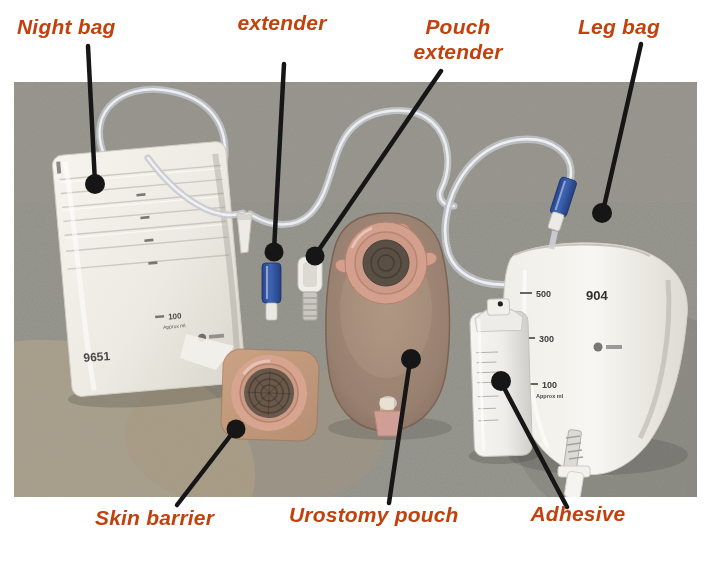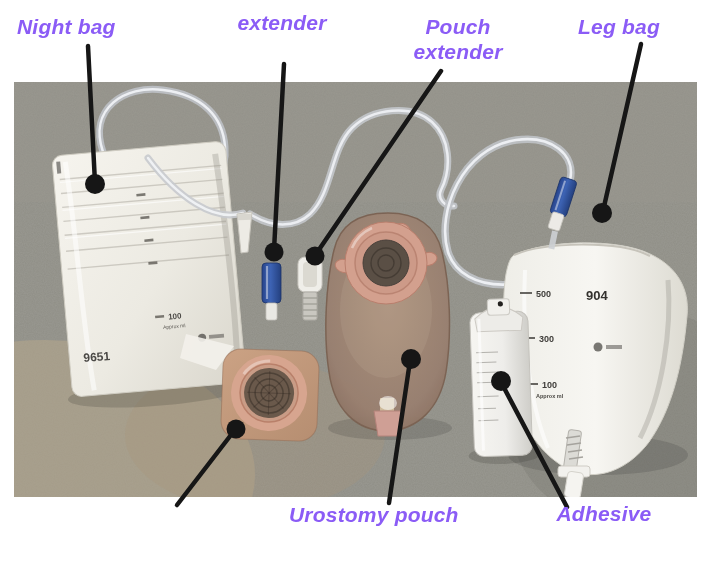--- a/index.html
+++ b/index.html
@@ -1,19 +1,19 @@
 <!DOCTYPE html>
 <html><head>
 <meta charset="utf-8">
 <style>
   html,body{margin:0;padding:0;background:#ffffff;}
   #canvas{position:relative;width:720px;height:577px;background:#ffffff;overflow:hidden;
           font-family:"Liberation Sans",sans-serif;}
   #scene{position:absolute;left:0;top:0;}
-  .lbl{position:absolute;color:#8b5cf6;font-weight:700;font-style:italic;
+  .lbl{position:absolute;color:#c2410c;font-weight:700;font-style:italic;
        font-size:21px;line-height:25px;letter-spacing:.2px;white-space:nowrap;}
   .lbl.center{text-align:center;white-space:normal;}
 </style>
 </head>
 <body>
 
 <div id="canvas">
 
   <svg id="scene" width="720" height="577" viewBox="0 0 720 577">
     <defs>
@@ -269,20 +269,21 @@
     <div>extender</div>
   </div>
 
   <div class="lbl" style="left:578px;top:14px;">Leg bag</div>
 
   <div class="lbl center" style="left:388px;top:14px;width:140px;">
     <div>Pouch</div>
     <div>extender</div>
   </div>
 
+  <div class="lbl" style="left:95px;top:505px;">Skin barrier</div>
 
   <div class="lbl" style="left:289px;top:502px;">Urostomy pouch</div>
 
-  <div class="lbl center" style="left:518px;top:501px;width:172px;">
+  <div class="lbl center" style="left:492px;top:501px;width:172px;">
     <div>Adhesive</div>
   </div>
 
 </div>
 
 </body></html>

